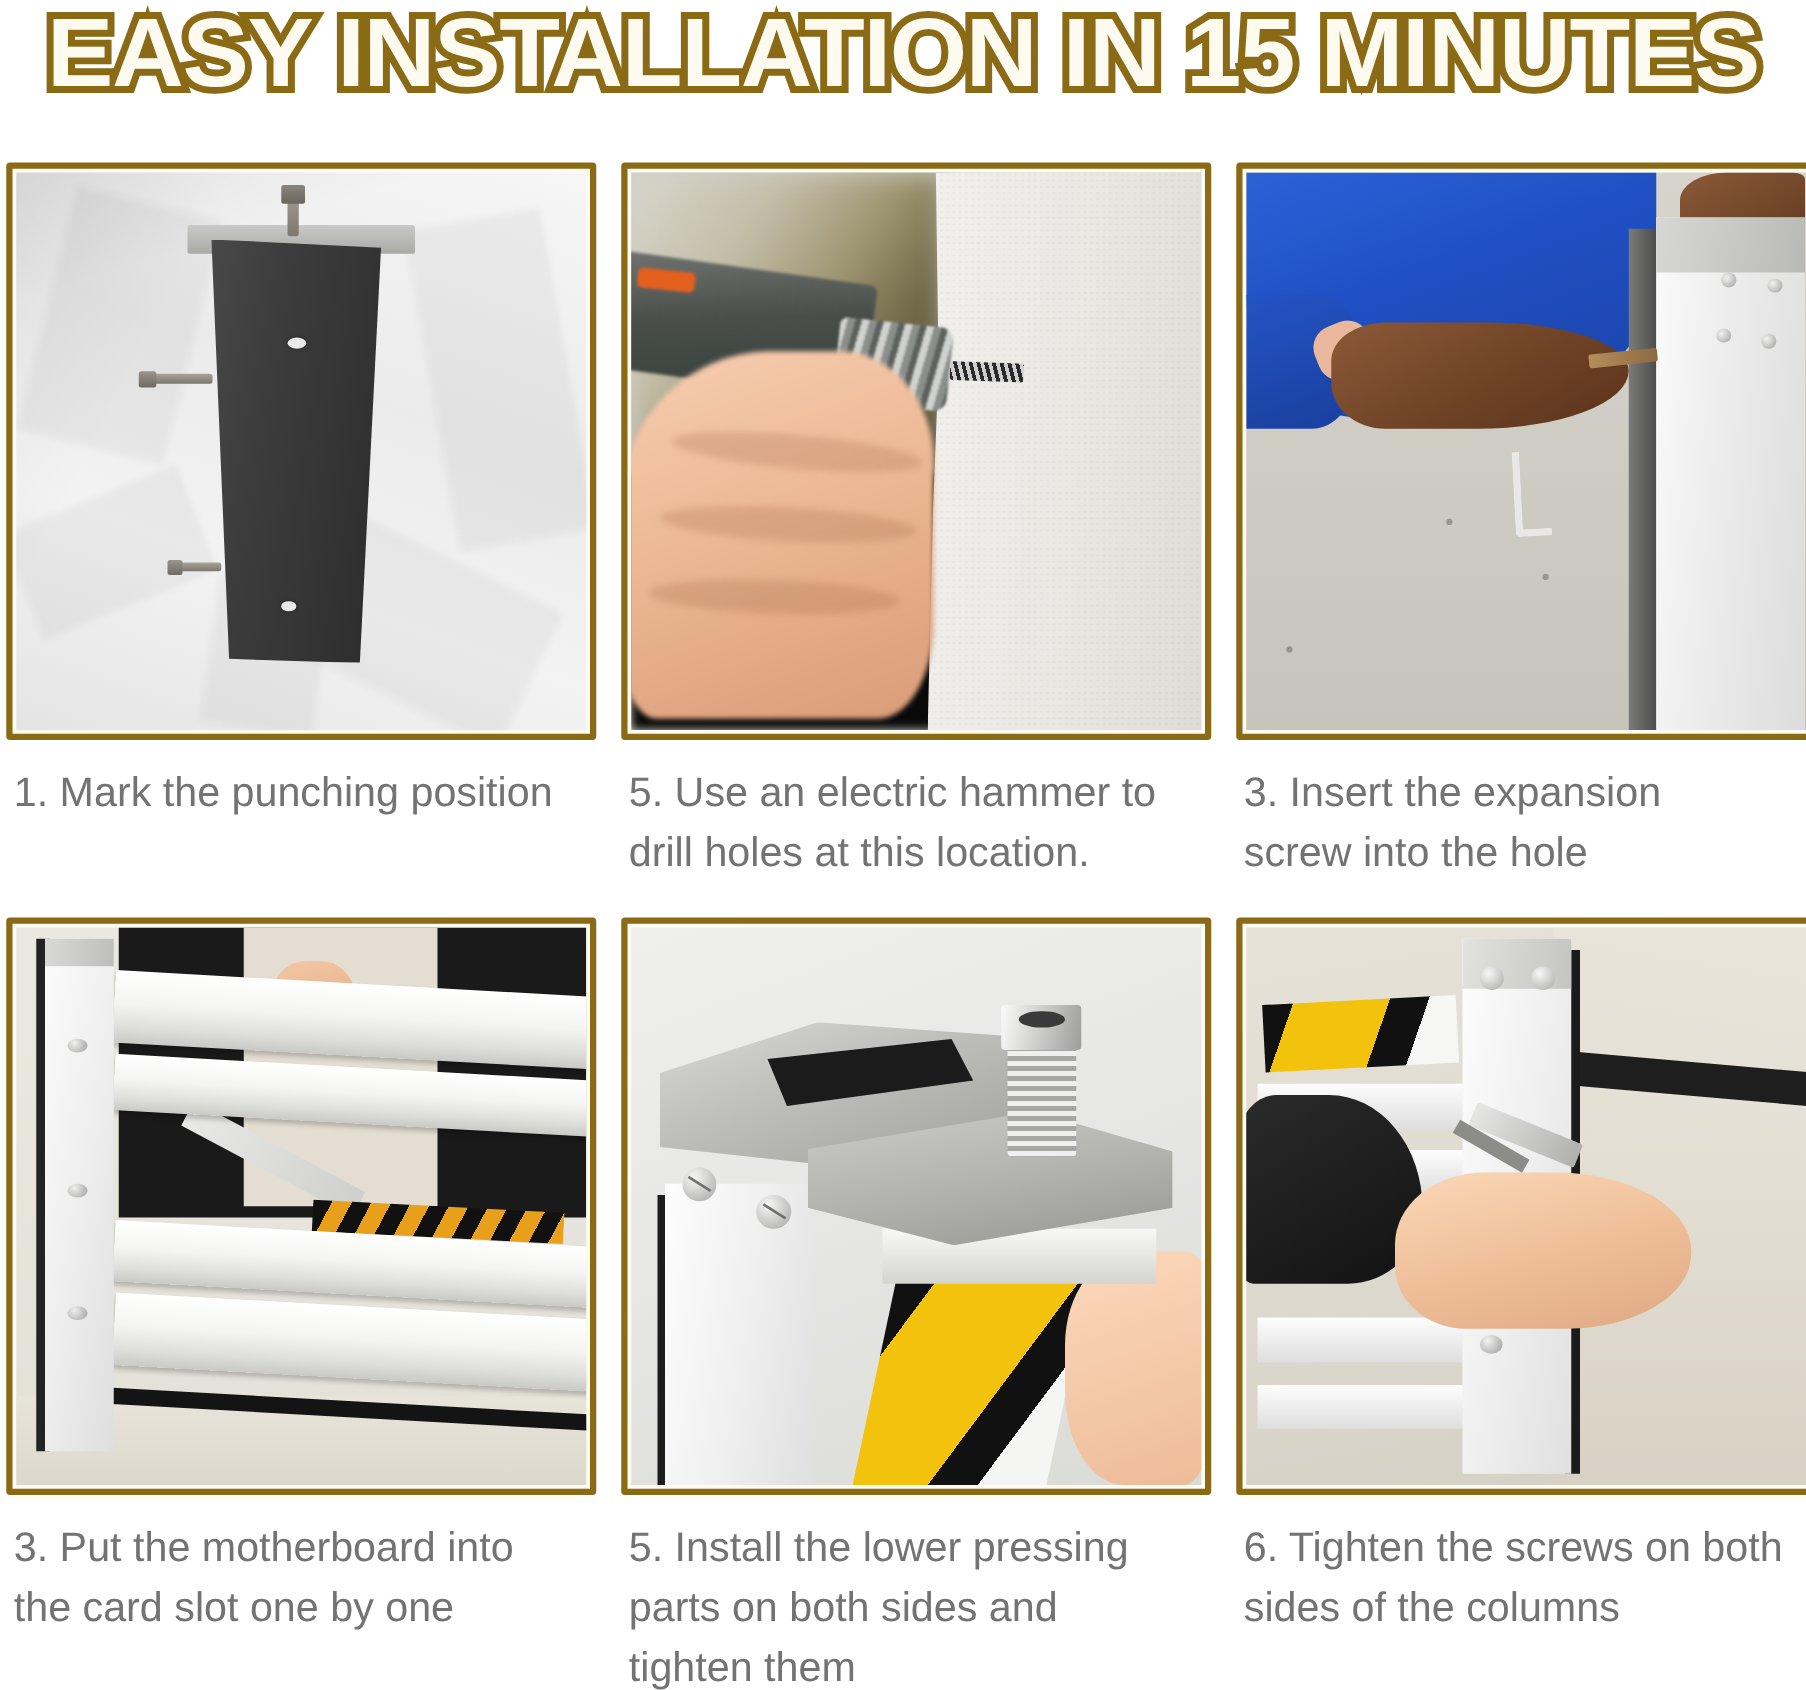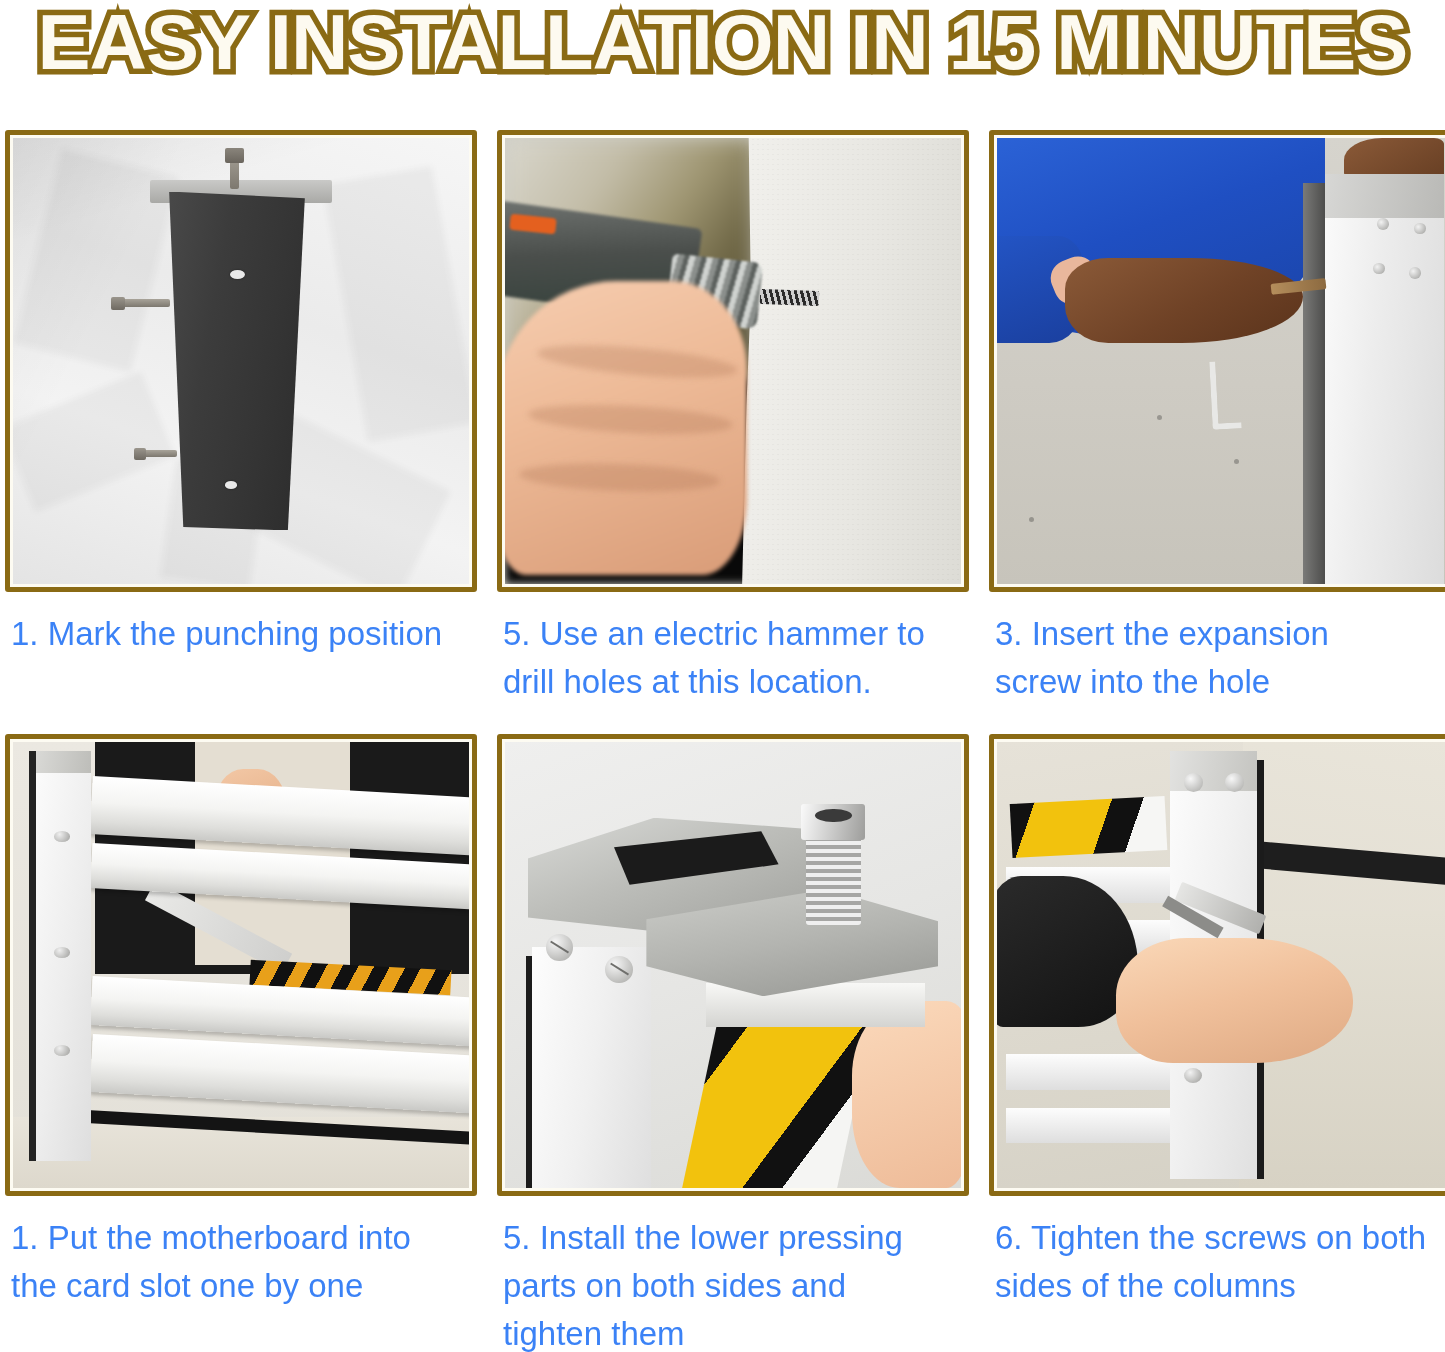--- a/index.html
+++ b/index.html
@@ -67,21 +67,21 @@
     width: 100%;
     height: 100%;
     position: relative;
     overflow: hidden;
   }
 
   .caption {
     margin-top: 18px;
     font-size: 33px;
     line-height: 48px;
-    color: #3b82f6;
+    color: #737373;
     font-weight: normal;
     letter-spacing: 0px;
     white-space: pre-line;
     padding-left: 6px;
   }
 
   
   .p1 { background:
       linear-gradient(117deg, rgba(0,0,0,0.05) 0%, rgba(0,0,0,0) 26%),
       linear-gradient(163deg, rgba(0,0,0,0.06) 0%, rgba(0,0,0,0) 18%),
@@ -544,21 +544,21 @@
         <div class="plank pl4"></div>
         <div class="baseboard"></div>
         <div class="post4-edge"></div>
         <div class="post4"></div>
         <div class="post4-cap"></div>
         <div class="phole ph1"></div>
         <div class="phole ph2"></div>
         <div class="phole ph3"></div>
       </div>
     </div>
-    <div class="caption">1. Put the motherboard into
+    <div class="caption">3. Put the motherboard into
 the card slot one by one</div>
   </div>
 
   <div class="cell">
     <div class="photo-frame">
       <div class="photo p5">
         <div class="col5-edge"></div>
         <div class="col5"></div>
         <div class="hazard5"></div>
         <div class="hand5"></div>

